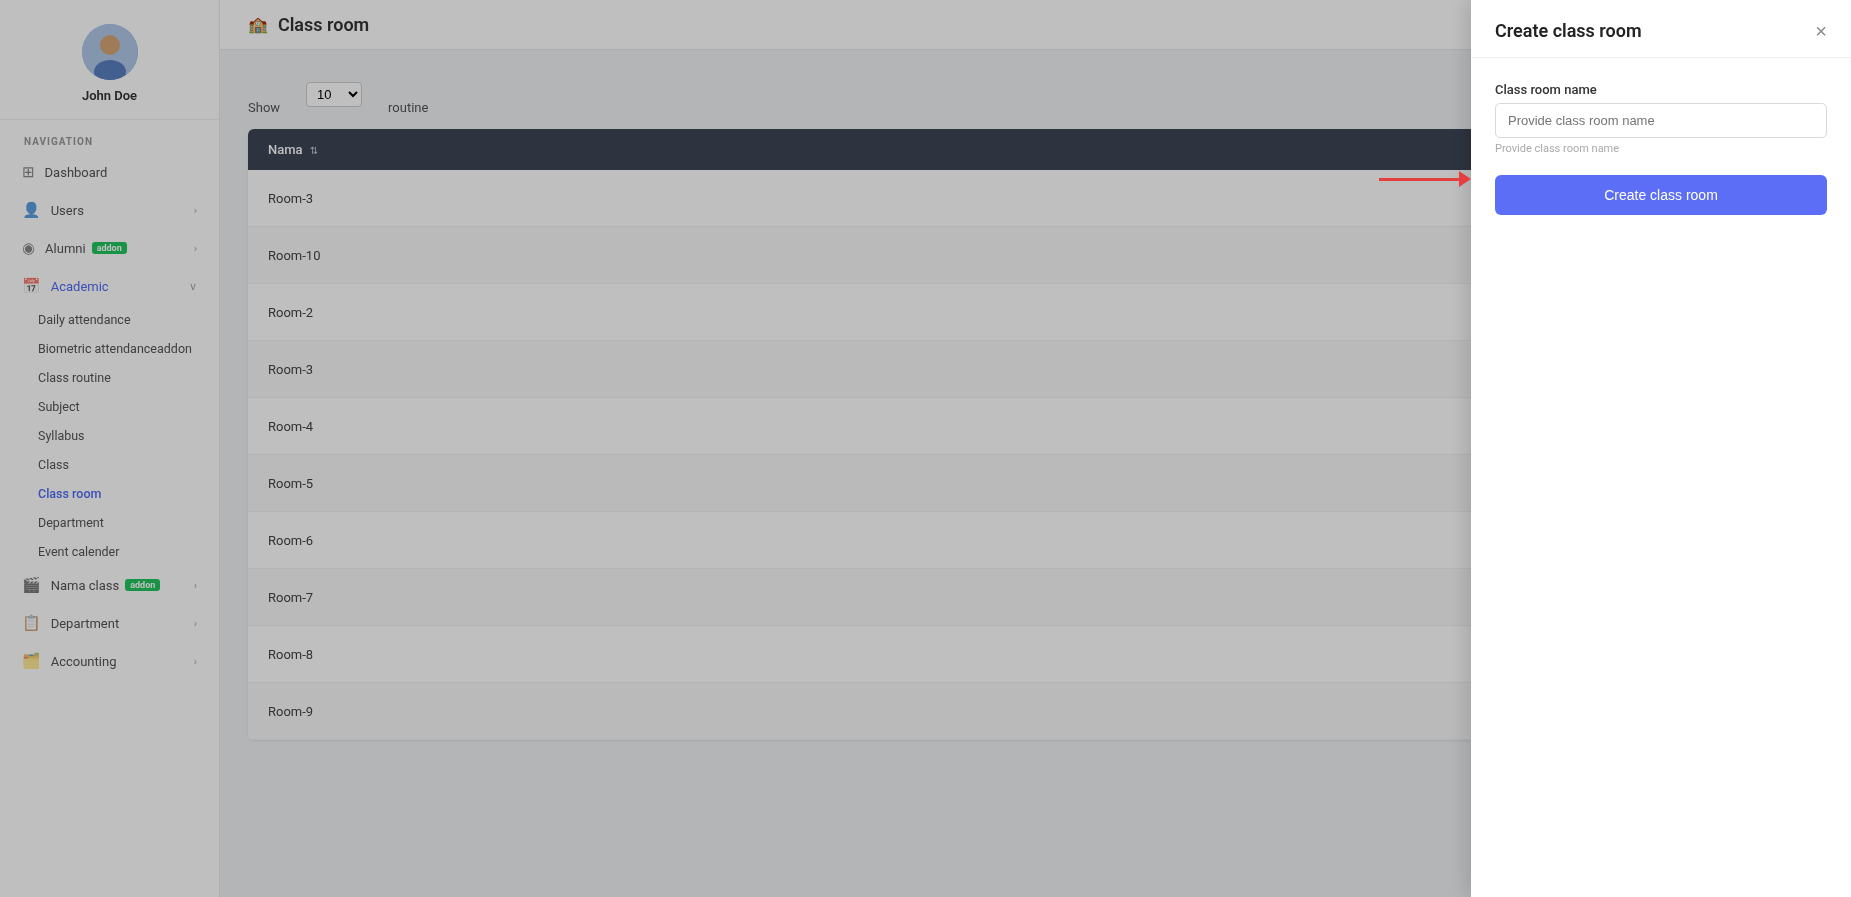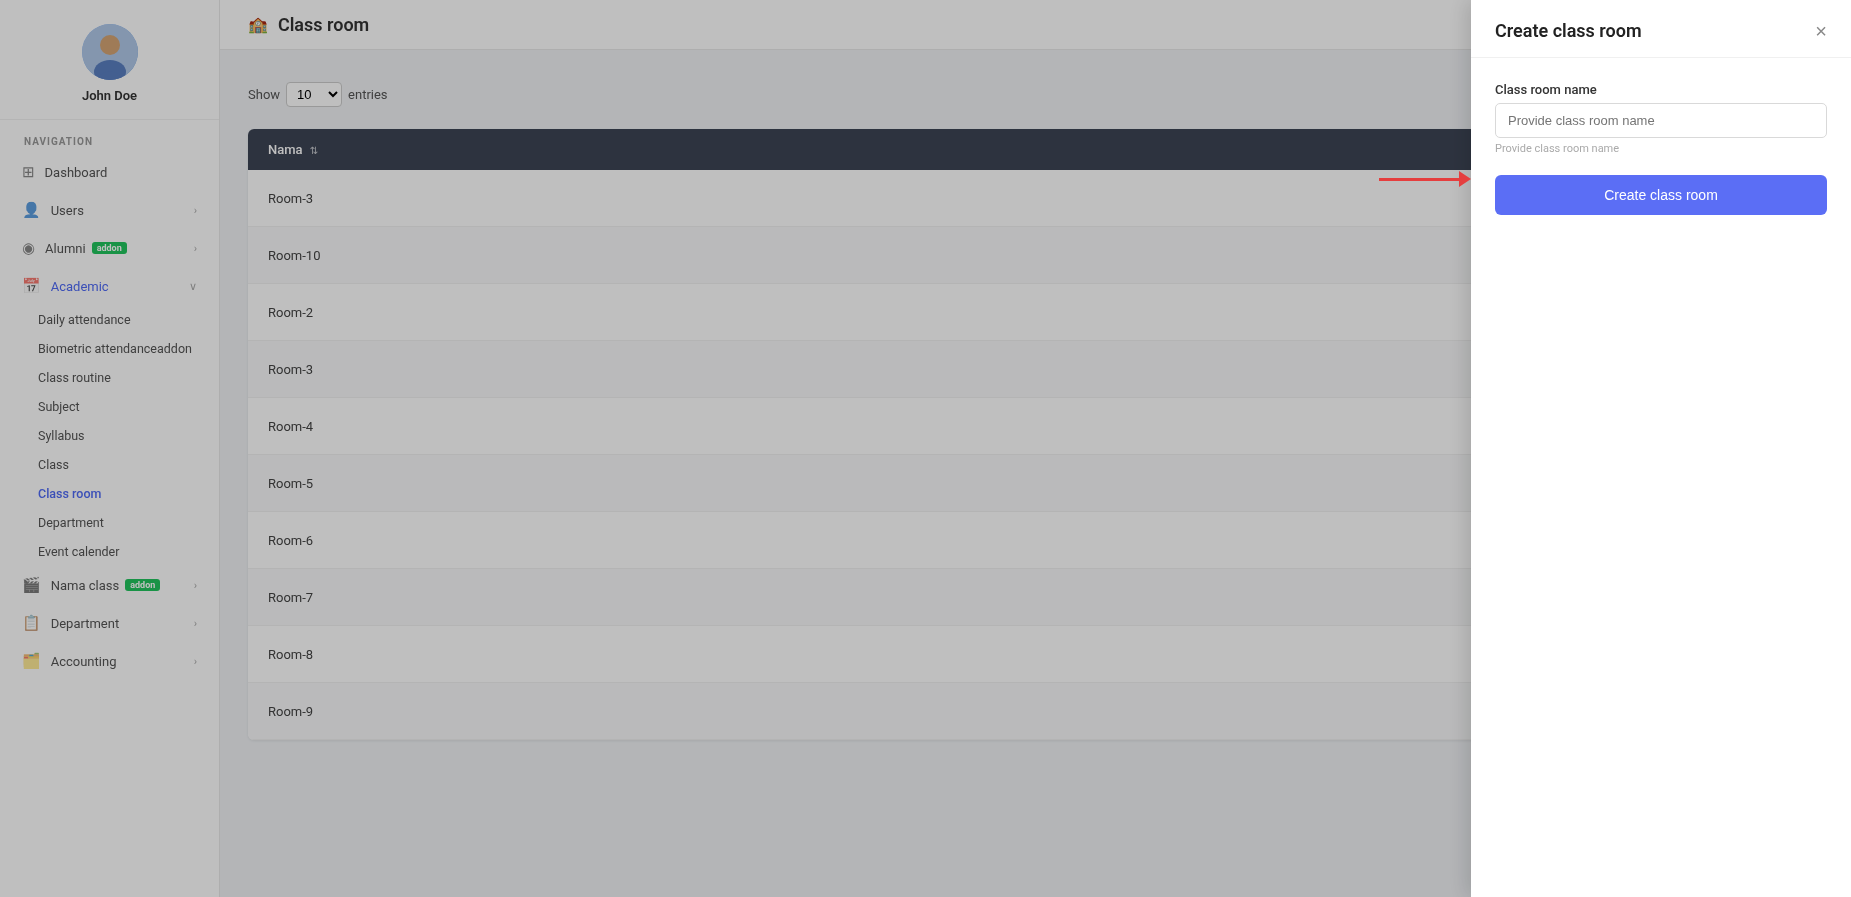--- a/index.html
+++ b/index.html
@@ -86,23 +86,23 @@
     .page-header-icon { margin-right: 10px; color: #666; font-size: 16px; }
     .page-title { font-size: 18px; font-weight: 600; color: #333; }
 
     .page-body {
       padding: 24px 28px;
       overflow-y: auto;
       flex: 1;
     }
 
     .table-controls {
-      display: flex; align-items: center;
+      display: flex; align-items: flex-end;
       margin-bottom: 14px;
-      font-size: 13px; color: #555;
+      font-size: 13px; color: #555; gap: 20px;
     }
     .table-controls select {
       margin: 8px 6px;
       padding: 3px 6px;
       border: 1px solid #ccc;
       border-radius: 4px;
       font-size: 13px;
       background: #fff;
     }
 
@@ -338,21 +338,21 @@
 
   <div class="page-body">
     <div class="table-controls">
       <span>Show</span>
       <select>
         <option>10</option>
         <option>25</option>
         <option>50</option>
         <option>100</option>
       </select>
-      <span>entries</span>
+      <span>routine</span>
     </div>
 
     <table class="data-table">
       <thead>
         <tr>
           <th>
             <span>Nama</span>
             <span class="sort-icon">⇅</span>
           </th>
           <th class="options-col">

